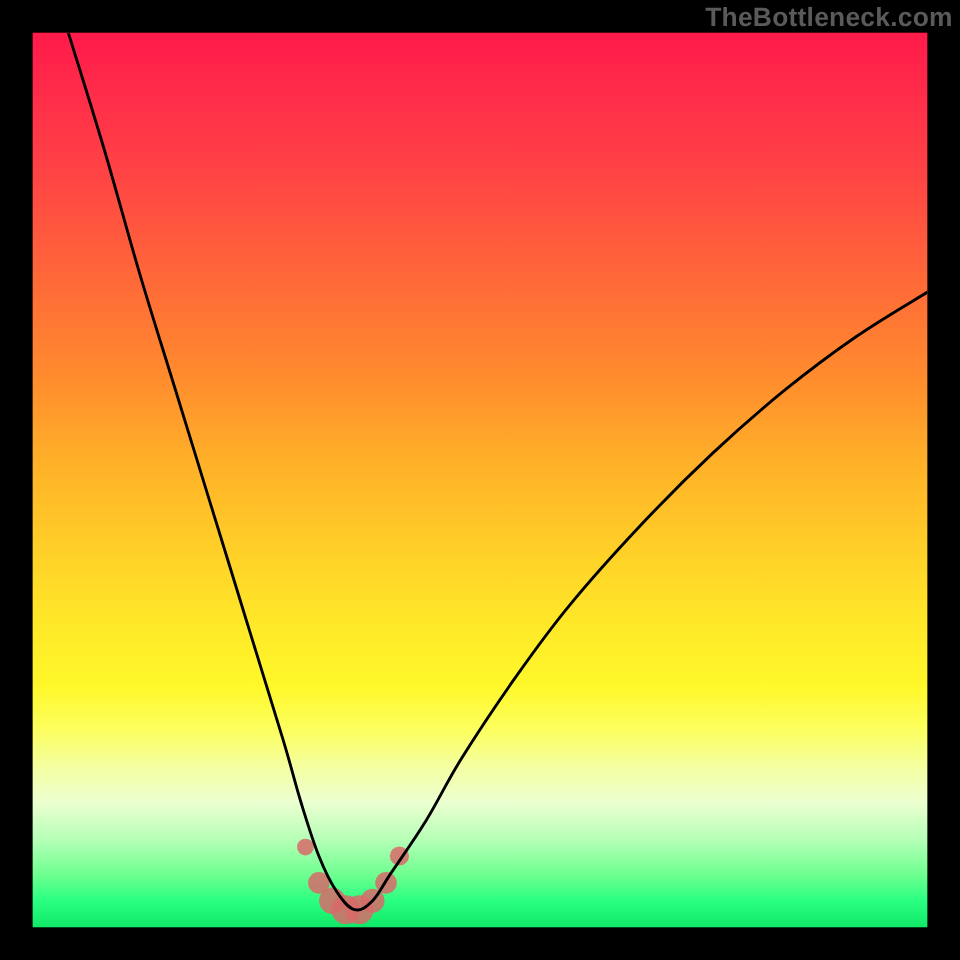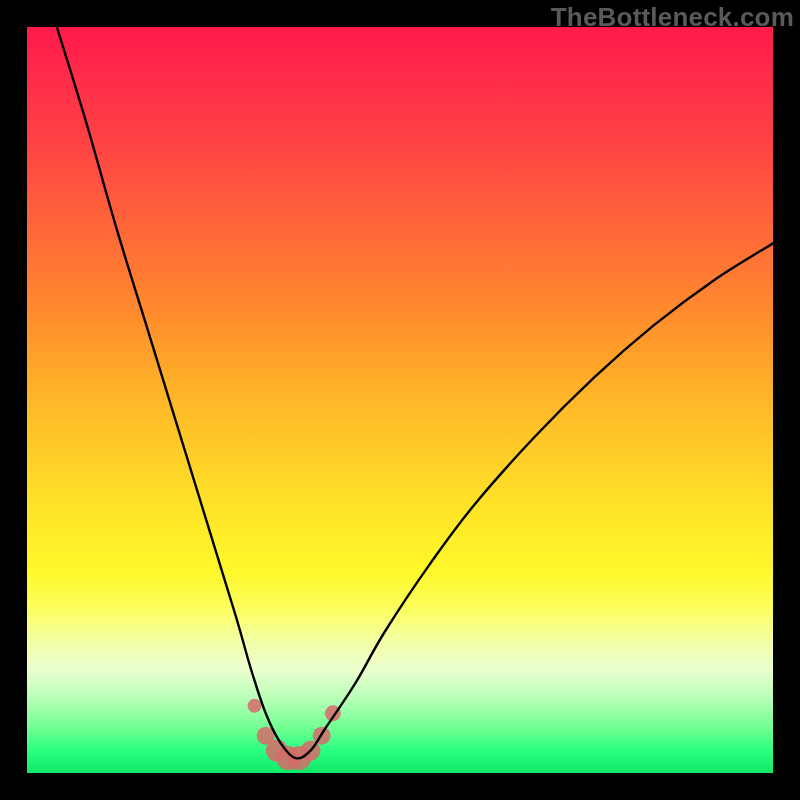--- a/index.html
+++ b/index.html
@@ -51,21 +51,21 @@
       #2aff80 97%,
       #10e868 100%
     );
   }
   .watermark {
     position: absolute;
     top: 2px;
     right: 6px;
     color: #5a5a5a;
     font-family: Arial, Helvetica, sans-serif;
-    font-size: 26px;
+    font-size: 22px;
     font-weight: 600;
     letter-spacing: 0.2px;
     pointer-events: none;
   }
   svg.curve {
     position: absolute;
     left: 0;
     top: 0;
     width: 100%;
     height: 100%;

